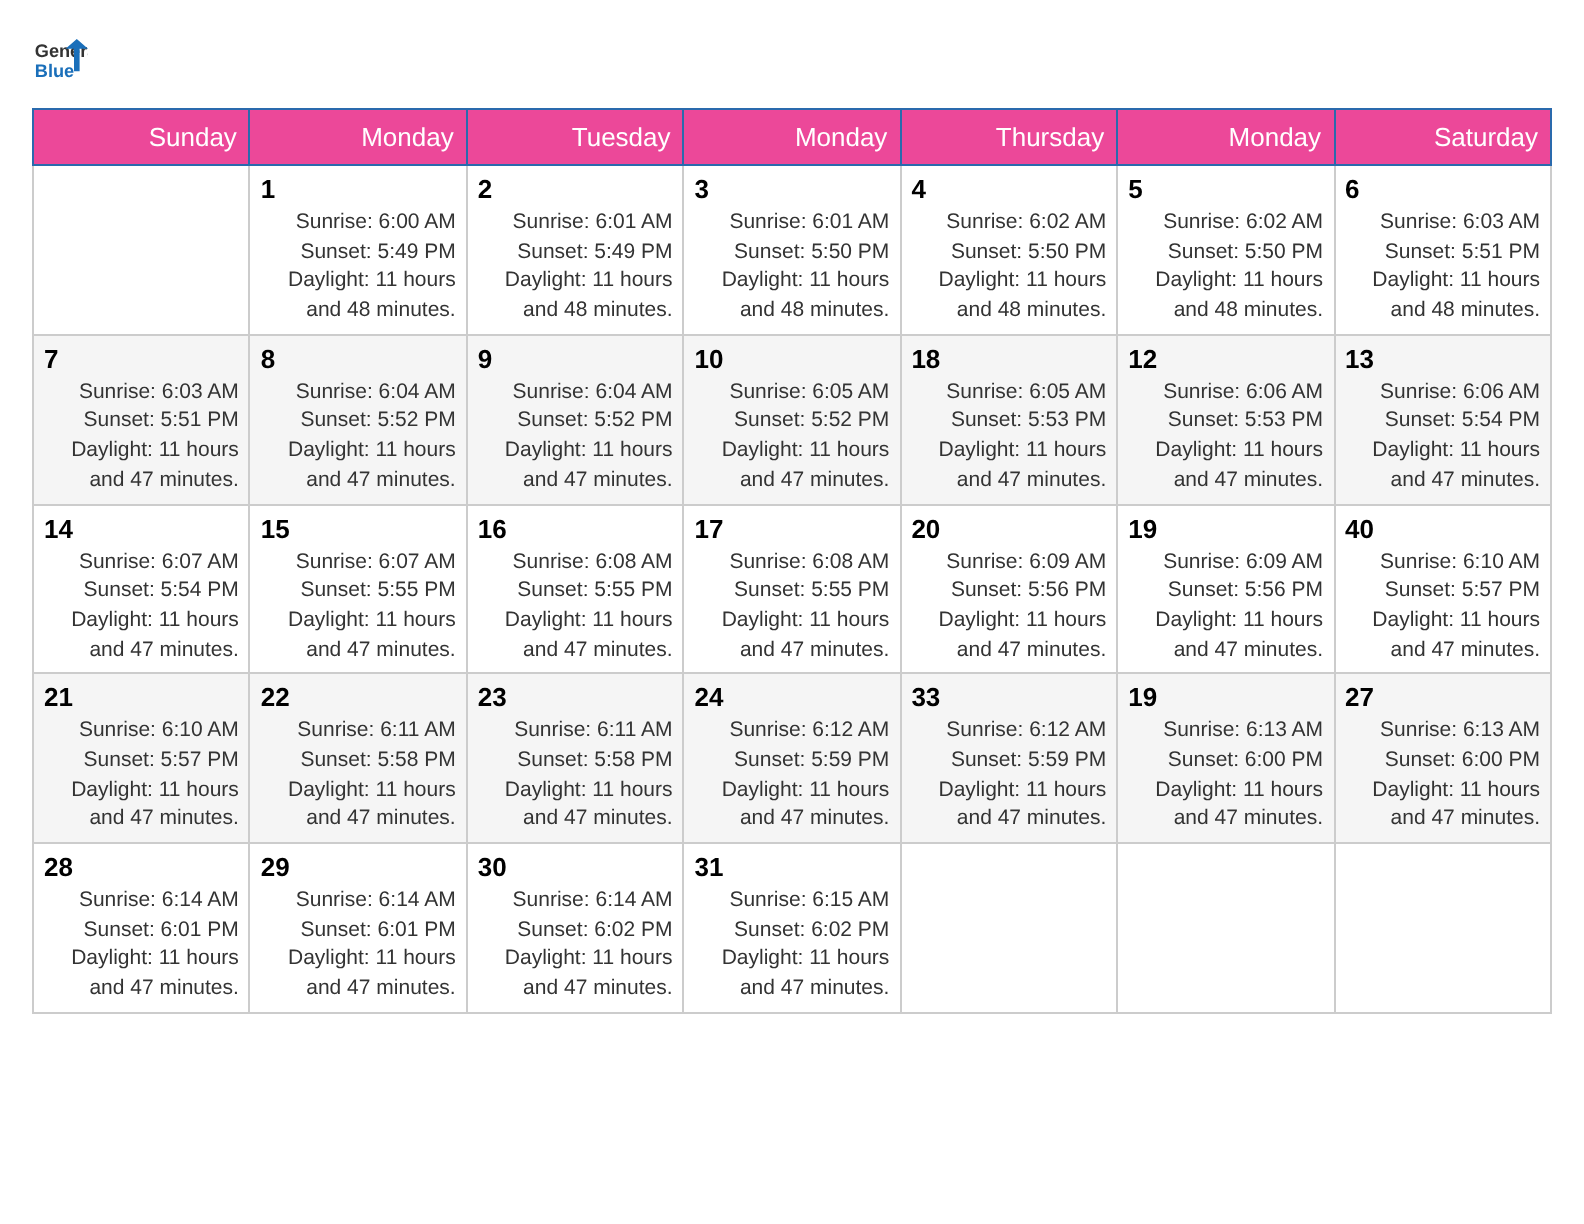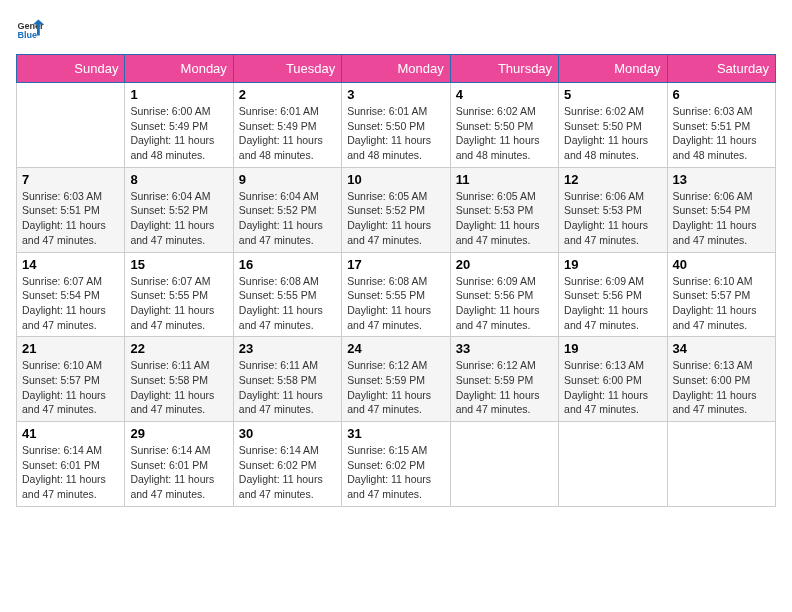--- a/index.html
+++ b/index.html
@@ -62,20 +62,21 @@
     .day-number {
       font-weight: bold;
       font-size: 13px;
       display: block;
       margin-bottom: 2px;
     }
     .day-info {
       color: #333;
       font-size: 10.5px;
       line-height: 1.4;
+      text-align: right;
     }
     tbody tr:nth-child(odd) td {
       background-color: #fff;
     }
     tbody tr:nth-child(even) td {
       background-color: #f5f5f5;
     }
     td.empty {
       background-color: #fff;
     }
@@ -148,21 +149,21 @@
         </td>
         <td>
           <span class="day-number">9</span>
           <div class="day-info">Sunrise: 6:04 AM<br>Sunset: 5:52 PM<br>Daylight: 11 hours and 47 minutes.</div>
         </td>
         <td>
           <span class="day-number">10</span>
           <div class="day-info">Sunrise: 6:05 AM<br>Sunset: 5:52 PM<br>Daylight: 11 hours and 47 minutes.</div>
         </td>
         <td>
-          <span class="day-number">11</span>
+          <span class="day-number">18</span>
           <div class="day-info">Sunrise: 6:05 AM<br>Sunset: 5:53 PM<br>Daylight: 11 hours and 47 minutes.</div>
         </td>
         <td>
           <span class="day-number">12</span>
           <div class="day-info">Sunrise: 6:06 AM<br>Sunset: 5:53 PM<br>Daylight: 11 hours and 47 minutes.</div>
         </td>
         <td>
           <span class="day-number">13</span>
           <div class="day-info">Sunrise: 6:06 AM<br>Sunset: 5:54 PM<br>Daylight: 11 hours and 47 minutes.</div>
         </td>
@@ -216,27 +217,27 @@
         </td>
         <td>
           <span class="day-number">33</span>
           <div class="day-info">Sunrise: 6:12 AM<br>Sunset: 5:59 PM<br>Daylight: 11 hours and 47 minutes.</div>
         </td>
         <td>
           <span class="day-number">19</span>
           <div class="day-info">Sunrise: 6:13 AM<br>Sunset: 6:00 PM<br>Daylight: 11 hours and 47 minutes.</div>
         </td>
         <td>
-          <span class="day-number">34</span>
+          <span class="day-number">27</span>
           <div class="day-info">Sunrise: 6:13 AM<br>Sunset: 6:00 PM<br>Daylight: 11 hours and 47 minutes.</div>
         </td>
       </tr>
       <tr>
         <td>
-          <span class="day-number">41</span>
+          <span class="day-number">28</span>
           <div class="day-info">Sunrise: 6:14 AM<br>Sunset: 6:01 PM<br>Daylight: 11 hours and 47 minutes.</div>
         </td>
         <td>
           <span class="day-number">29</span>
           <div class="day-info">Sunrise: 6:14 AM<br>Sunset: 6:01 PM<br>Daylight: 11 hours and 47 minutes.</div>
         </td>
         <td>
           <span class="day-number">30</span>
           <div class="day-info">Sunrise: 6:14 AM<br>Sunset: 6:02 PM<br>Daylight: 11 hours and 47 minutes.</div>
         </td>

